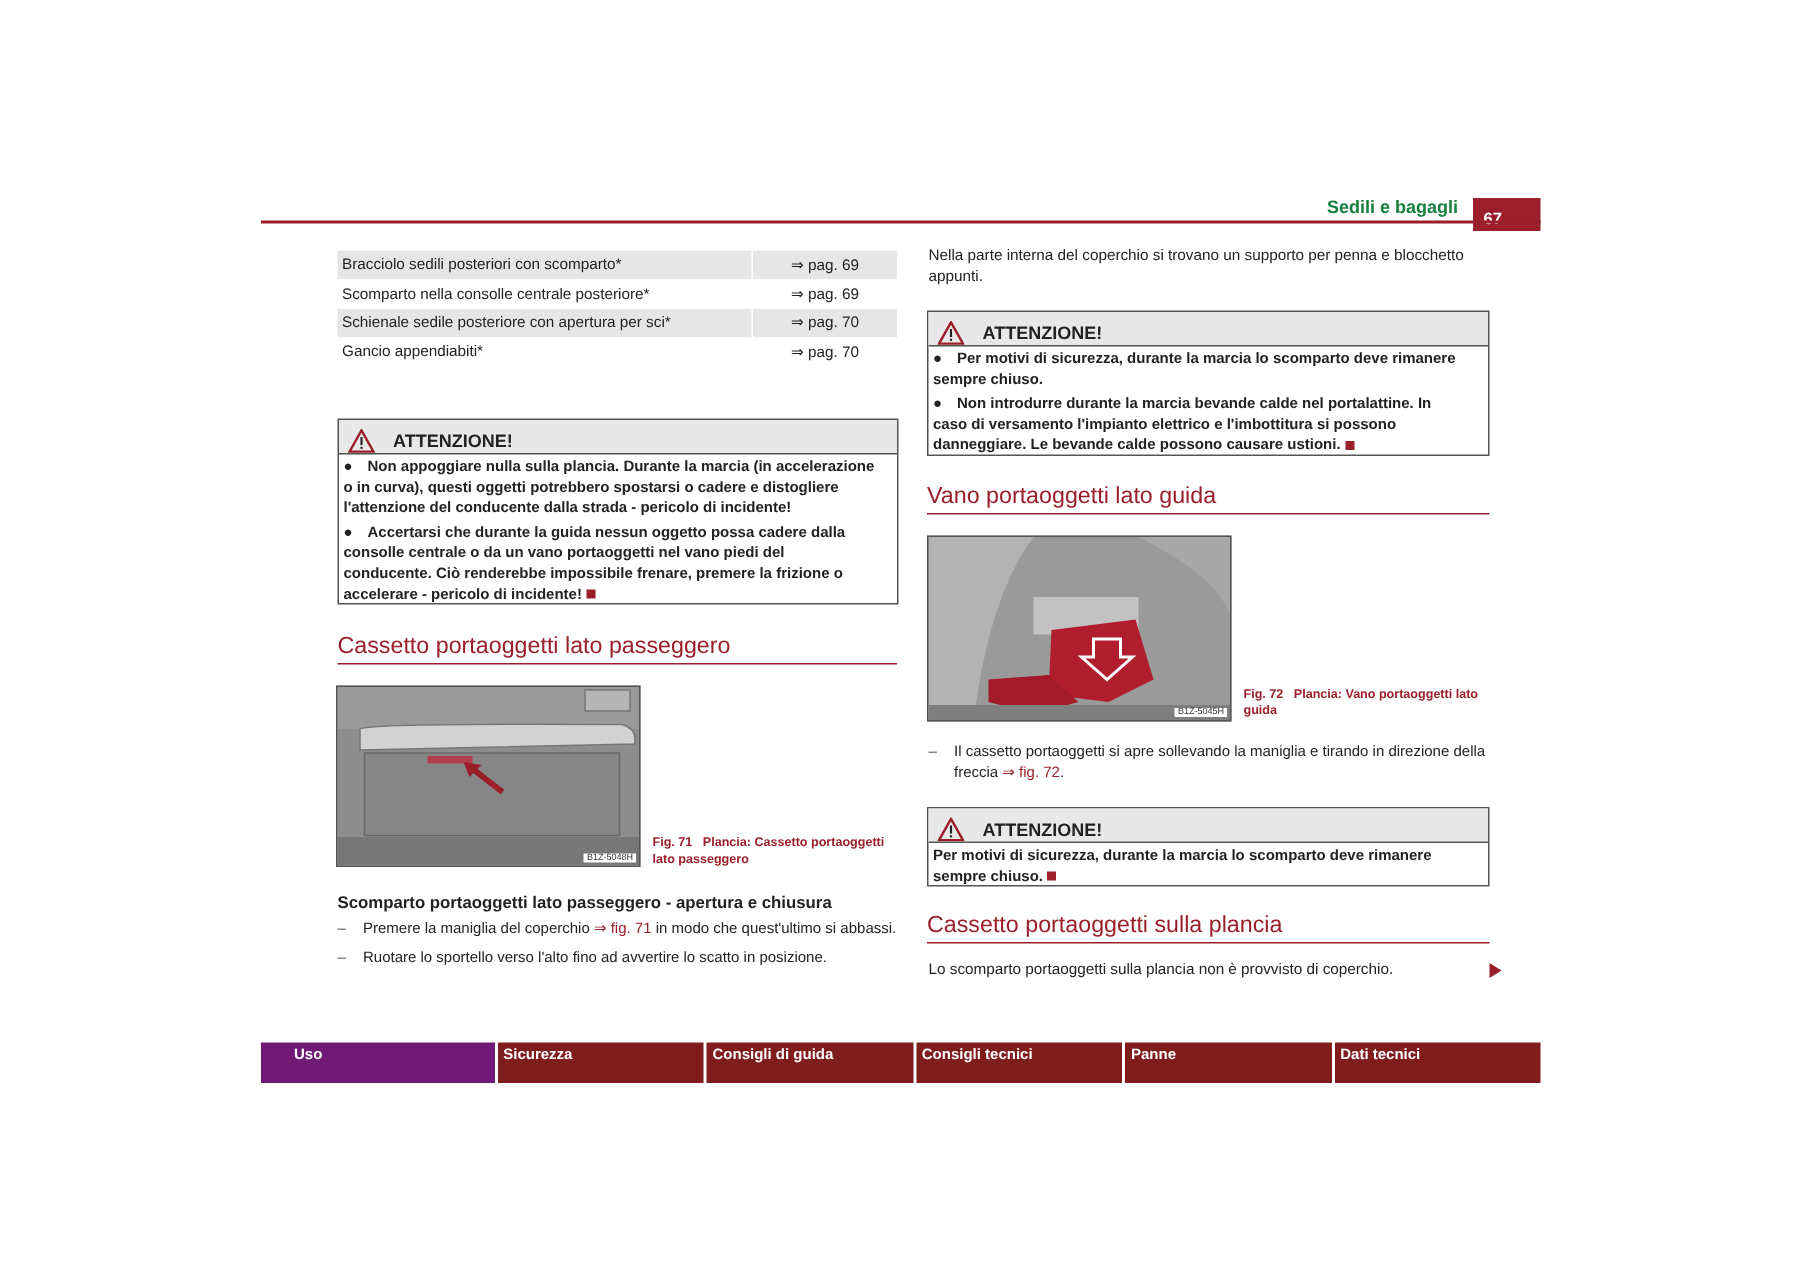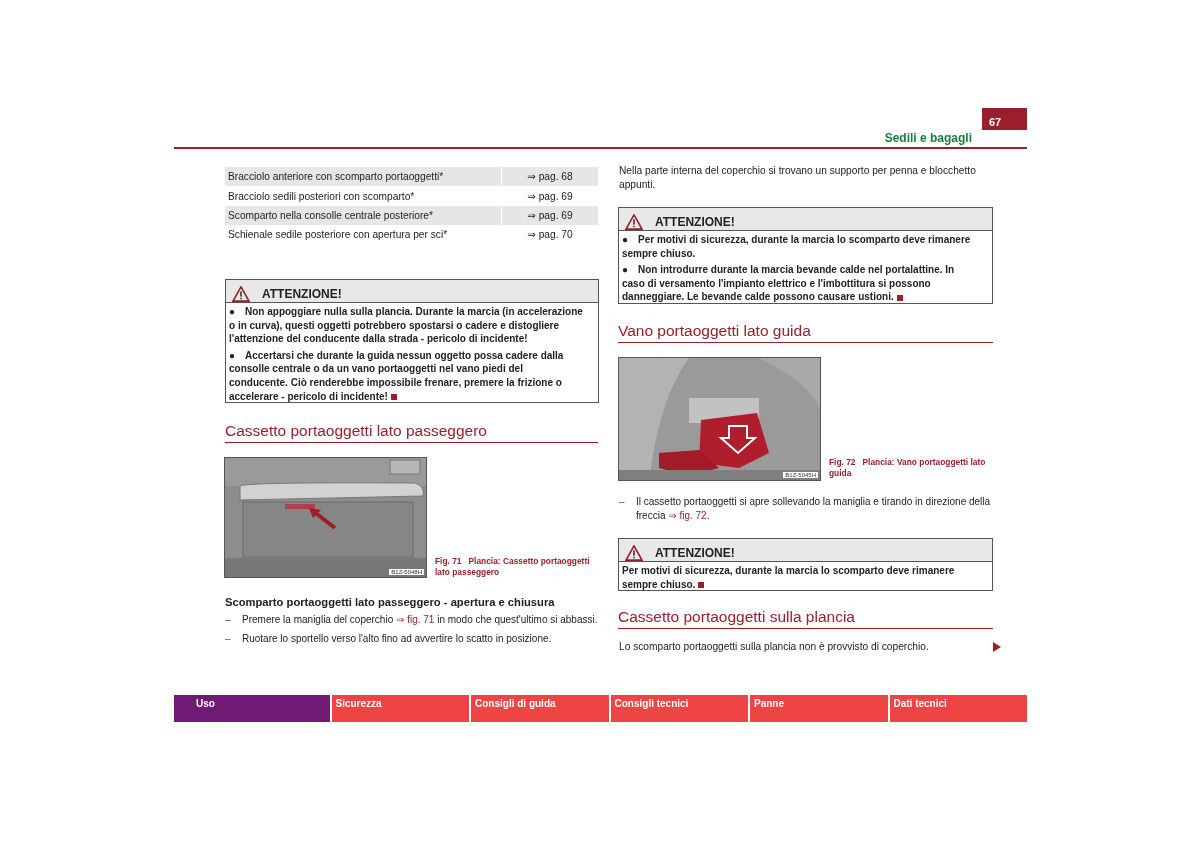--- a/index.html
+++ b/index.html
@@ -2,21 +2,21 @@
 <html><head>
 <meta charset="utf-8">
 <style>
   html, body { margin:0; padding:0; }
   body { width:1200px; height:848px; background:#ffffff; position:relative; overflow:hidden;
          font-family:"Liberation Sans", sans-serif; color:#222; }
   .abs { position:absolute; }
   
   .header-line { left:174px; top:147px; width:853px; height:2px; background:#9a1f2a; }
   .header-title { left:840px; top:131px; width:132px; text-align:right; font-weight:bold; font-size:12px; color:#15803d; }
-  .page-num { left:982px; top:108px; width:45px; height:22px; background:#9a1f2a; color:#fff; font-weight:bold; font-size:11px; line-height:28px; padding-left:7px; box-sizing:border-box; }
+  .page-num { left:982px; top:132px; width:45px; height:22px; background:#9a1f2a; color:#fff; font-weight:bold; font-size:11px; line-height:28px; padding-left:7px; box-sizing:border-box; }
 
   
   .ref-table { left:225px; top:167px; width:373px; border-collapse:collapse; font-size:10.2px; }
   .ref-table td { height:19.4px; padding:0 3px; }
   .ref-table tr:nth-child(odd) td { background:#e6e6e6; }
   .ref-table tr:nth-child(even) td { background:#ffffff; }
   .ref-table td.pg { text-align:center; width:90px; border-left:1px solid #fff; }
 
   
   .warn { border:1px solid #555; box-sizing:border-box; font-size:10px; font-weight:bold; line-height:13.6px; }
@@ -38,46 +38,46 @@
   .body-text { font-size:10.2px; line-height:14px; color:#222; }
   .sub-h { font-size:11.2px; font-weight:bold; color:#222; }
   .dash-item { display:flex; font-size:10px; line-height:14px; }
   .dash-item .dash { width:17px; flex:none; color:#555; }
   .link { color:#9a1f2a; }
 
   .next-arrow { left:993px; top:642px; width:0; height:0; border-top:5px solid transparent; border-bottom:5px solid transparent; border-left:8px solid #9a1f2a; }
 
   
   .footer { left:174px; top:695px; width:853px; height:27px; display:flex; gap:2px; }
-  .footer div { flex:1; background:#ef4444; color:#fff; font-size:10px; font-weight:bold; padding:3px 0 0 4px; box-sizing:border-box; }
+  .footer div { flex:1; background:#7f1d1d; color:#fff; font-size:10px; font-weight:bold; padding:3px 0 0 4px; box-sizing:border-box; }
   .footer div.active { background:#701a75; padding-left:22px; }
 </style>
 </head>
 <body>
 
 <div class="abs header-title">Sedili e bagagli</div>
 <div class="abs page-num">67</div>
 <div class="abs header-line"></div>
 
 <table class="abs ref-table">
   <tbody>
     <tr>
-        <td>Bracciolo anteriore con scomparto portaoggetti*</td>
-        <td class="pg">⇒ pag. 68</td>
-      </tr>
-    <tr>
         <td>Bracciolo sedili posteriori con scomparto*</td>
         <td class="pg">⇒ pag. 69</td>
       </tr>
     <tr>
         <td>Scomparto nella consolle centrale posteriore*</td>
         <td class="pg">⇒ pag. 69</td>
       </tr>
     <tr>
         <td>Schienale sedile posteriore con apertura per sci*</td>
+        <td class="pg">⇒ pag. 70</td>
+      </tr>
+    <tr>
+        <td>Gancio appendiabiti*</td>
         <td class="pg">⇒ pag. 70</td>
       </tr>
   </tbody>
 </table>
 
 <div class="abs warn" style="left:225px; top:279px; width:374px; height:124px;">
   <div class="warn-head">
     <svg viewBox="0 0 20 18">
         <path d="M10 1 L19 17 L1 17 Z" fill="none" stroke="#9a1f2a" stroke-width="1.8"></path>
         <rect x="9.2" y="6" width="1.6" height="6" fill="#222"></rect>

